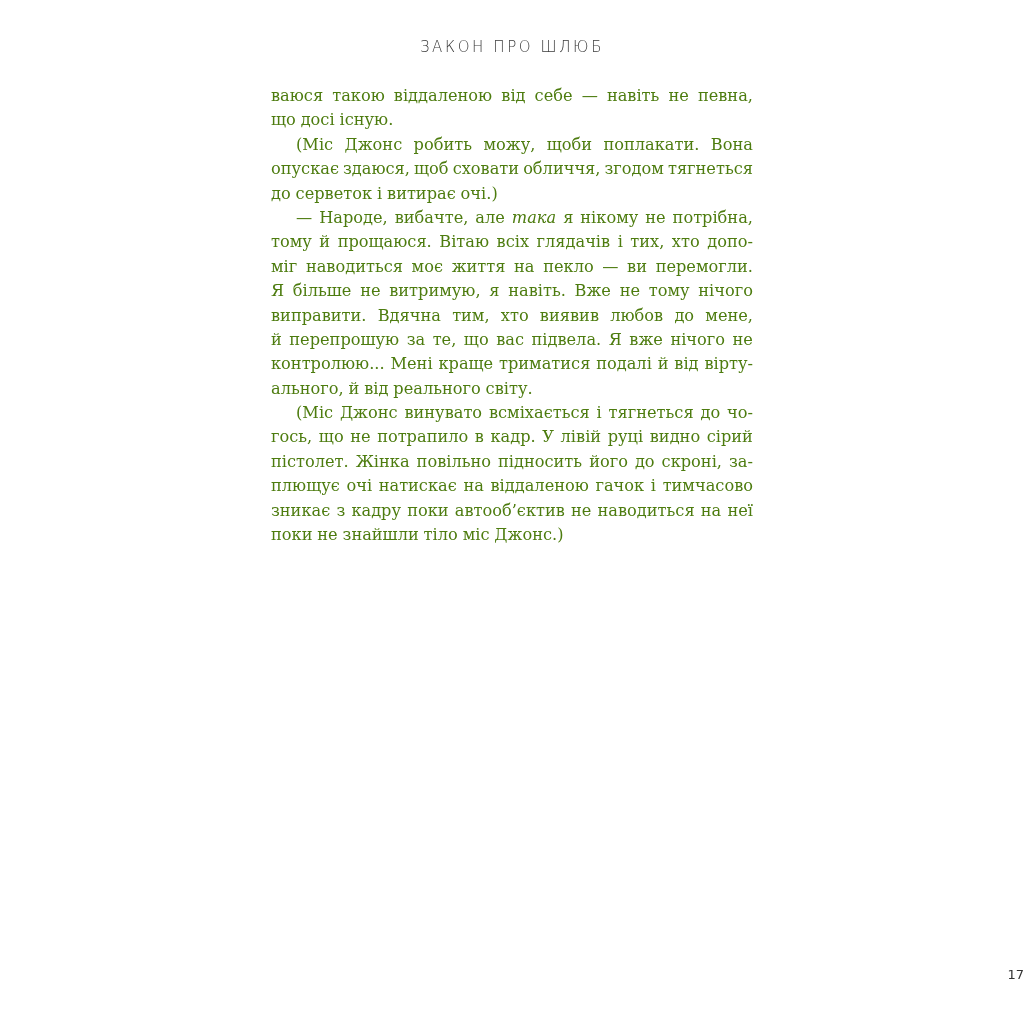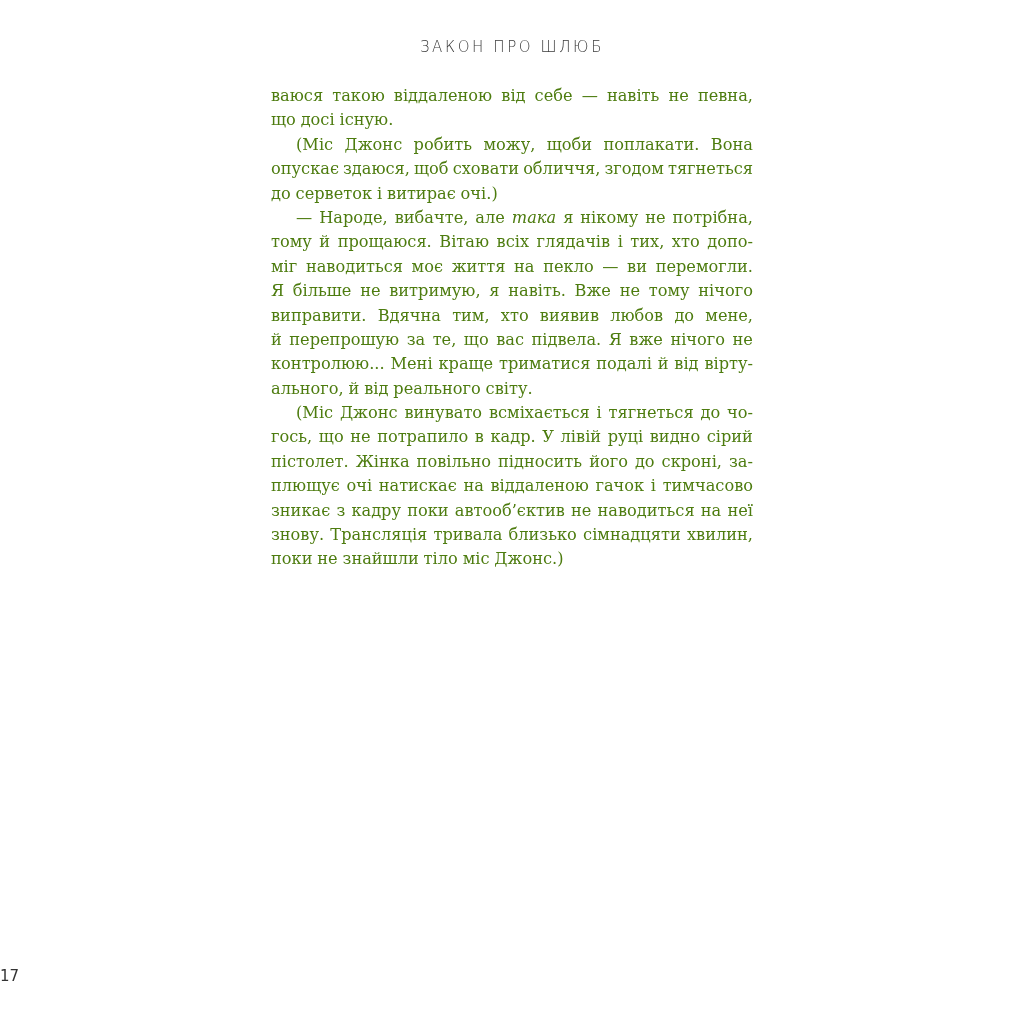--- a/index.html
+++ b/index.html
@@ -12,22 +12,22 @@
   .text-block {
     position:absolute; top:84px; left:271px; width:482px;
     font-family:"DejaVu Serif", serif; font-size:16.2px; line-height:24.4px;
     color:#4d7c0f;
   }
   .line { white-space:nowrap; display:flex; justify-content:space-between; height:24.4px; }
   .line.last { justify-content:flex-start; }
   .line.last span + span { margin-left:0.3em; }
   .line.indent { padding-left:25px; }
   .folio {
-    position:absolute; top:967px; left:0; width:1024px; text-align:left;
-    font-family:"DejaVu Sans", sans-serif; font-size:15px; color:#333;
+    position:absolute; top:967px; left:0; width:1024px; text-align:right;
+    font-family:"DejaVu Sans", sans-serif; font-size:13px; color:#333;
   }
   em { font-style:italic; }
 </style>
 </head>
 <body>
 
 <div class="running-head">ЗАКОН ПРО ШЛЮБ</div>
 
 <div class="text-block" id="text-block">
     <div>
@@ -211,28 +211,20 @@
         <span>зникає</span>
         <span>з</span>
         <span>кадру</span>
         <span>поки</span>
         <span>автооб’єктив</span>
         <span>не</span>
         <span>наводиться</span>
         <span>на</span>
         <span>неї</span>
       </div>
-      <div class="line">
-        <span>знову.</span>
-        <span>Трансляція</span>
-        <span>тривала</span>
-        <span>близько</span>
-        <span>сімнадцяти</span>
-        <span>хвилин,</span>
-      </div>
       <div class="line last">
         <span>поки</span>
         <span>не</span>
         <span>знайшли</span>
         <span>тіло</span>
         <span>міс</span>
         <span>Джонс.)</span>
       </div>
     </div>
   </div>

